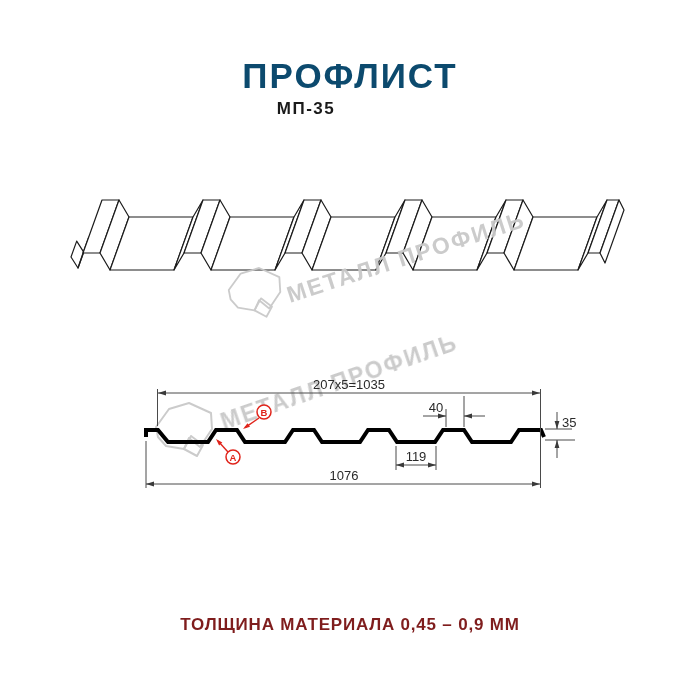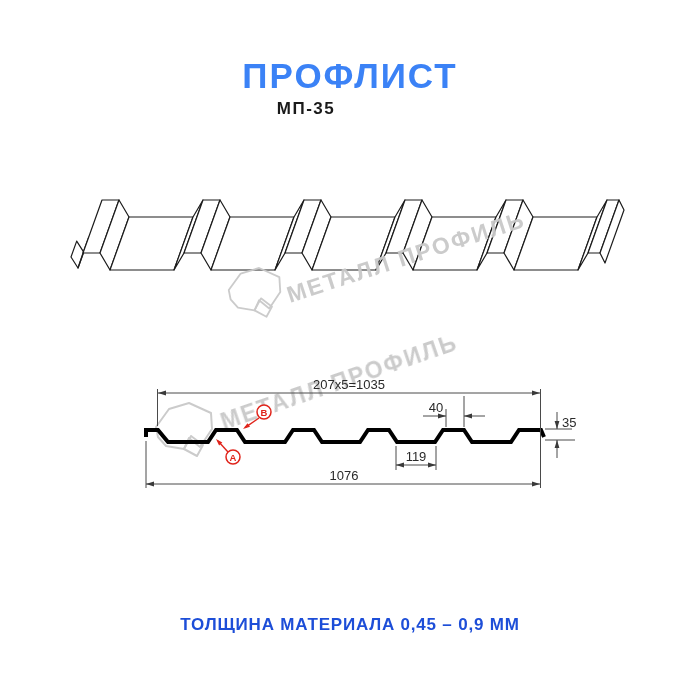--- a/index.html
+++ b/index.html
@@ -1,23 +1,23 @@
 <!DOCTYPE html>
 <html><head>
 <meta charset="utf-8">
 <style>
   html,body{margin:0;padding:0;}
   body{width:700px;height:700px;background:#ffffff;position:relative;overflow:hidden;
        font-family:"Liberation Sans",sans-serif;}
   .title{position:absolute;top:56px;left:0;width:700px;text-align:center;
-         font-size:35px;font-weight:800;letter-spacing:2px;color:#3b82f6;}
+         font-size:35px;font-weight:800;letter-spacing:2px;color:#0c4a6e;}
   .subtitle{position:absolute;top:99px;left:0;width:612px;text-align:center;
          font-size:17px;font-weight:700;letter-spacing:1.5px;color:#1a1a1a;}
   .footer{position:absolute;top:615px;left:0;width:700px;text-align:center;
-         font-size:17px;font-weight:700;letter-spacing:0.8px;color:#1d4ed8;}
+         font-size:17px;font-weight:700;letter-spacing:0.8px;color:#7f1d1d;}
   svg{position:absolute;top:0;left:0;}
   .sheet3d polygon{fill:#ffffff;stroke:#1c1c1c;stroke-width:1.2;stroke-linejoin:round;}
   .wm{opacity:0.95;}
   .wm-logo{fill:none;stroke:#c9c9c9;stroke-width:2;stroke-linejoin:round;}
   .wm-text{fill:#c9c9c9;font-weight:700;font-size:23px;letter-spacing:2px;}
   .xsection{fill:none;stroke:#000000;stroke-width:4;stroke-linejoin:miter;}
   .dimline{stroke:#4a4a4a;stroke-width:1;fill:none;}
   .dimarrow{fill:#3a3a3a;stroke:none;}
   .dimtext{fill:#2a2a2a;font-size:13px;}
   .balloon{fill:#ffffff;stroke:#e0241b;stroke-width:1.5;}

